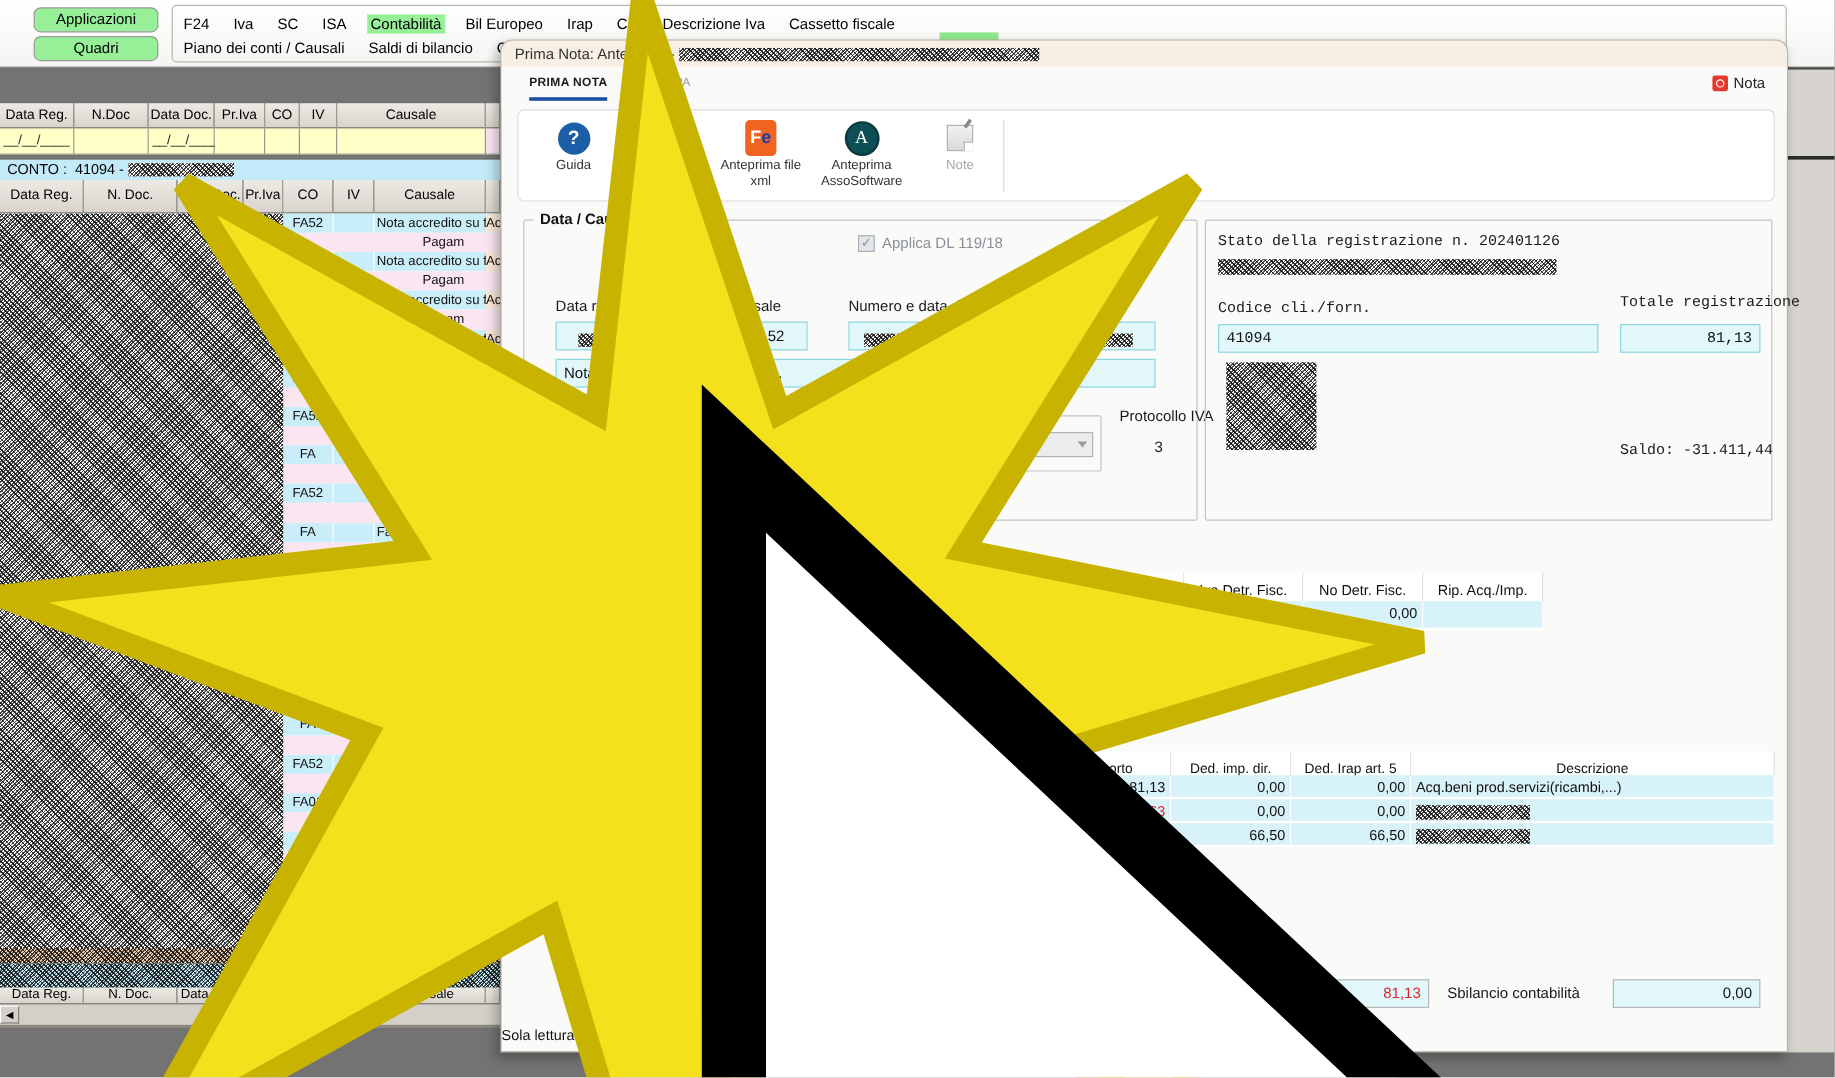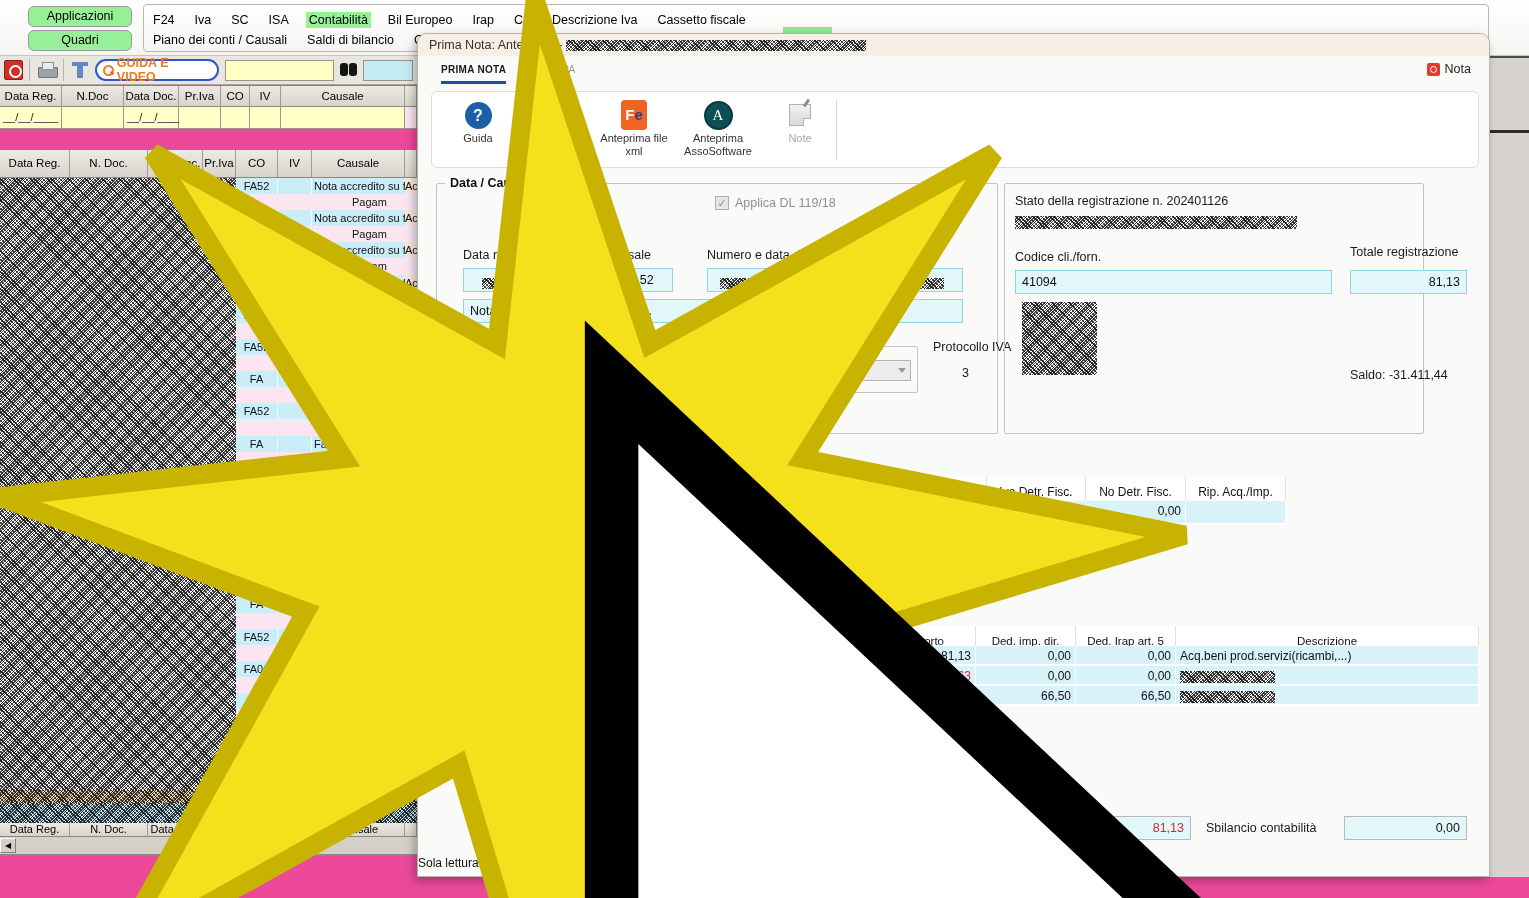--- a/index.html
+++ b/index.html
@@ -1,19 +1,19 @@
 <!DOCTYPE html>
 <html><head>
 <meta charset="utf-8">
 <style>
   * { margin:0; padding:0; box-sizing:border-box; }
   html,body { background:#fff; }
   #stage {
     position:relative; width:1529px; height:898px; overflow:hidden;
-    font-family:"Liberation Sans", sans-serif; font-size:12px; color:#111; background:#ec4899;
+    font-family:"Liberation Sans", sans-serif; font-size:12px; color:#111; background:#737373;
   }
   .abs { position:absolute; }
 
   
   .noise {
     background-color:#fdfdfd;
     background-image:
       repeating-linear-gradient(45deg, rgba(10,10,10,.85) 0 1px, transparent 1px 3px),
       repeating-linear-gradient(135deg, rgba(20,20,20,.75) 0 1px, transparent 1px 2px);
   }
@@ -170,34 +170,20 @@
       <span class="mitem">Descrizione Iva</span>
       <span class="mitem">Cassetto fiscale</span>
     </div>
   <div class="abs menu-row" style="top:31px;">
       <span class="mitem">Piano dei conti / Causali</span>
       <span class="mitem">Saldi di bilancio</span>
       <span class="mitem">Clienti</span>
     </div>
   <div class="abs green-frag"></div>
 
-  <div class="abs toolbar">
-    <span class="ico-power"></span>
-    <span class="tb-sep"></span>
-    <span class="ico-print"></span>
-    <span class="tb-sep"></span>
-    <span class="ico-cols"></span>
-    <span class="guida-btn">
-        <span class="ico-mag"></span>
-        <span>GUIDA E VIDEO</span>
-      </span>
-    <span class="tb-input"></span>
-    <span class="ico-binoc"></span>
-    <span class="tb-cyan"></span>
-  </div>
 
   <div class="abs filter-header">
       <div class="hdr-cell" style="left: 0px; width: 62px;">Data Reg.</div>
       <div class="hdr-cell" style="left: 62px; width: 62px;">N.Doc</div>
       <div class="hdr-cell" style="left: 124px; width: 55px;">Data Doc.</div>
       <div class="hdr-cell" style="left: 179px; width: 42px;">Pr.Iva</div>
       <div class="hdr-cell" style="left: 221px; width: 29px;">CO</div>
       <div class="hdr-cell" style="left: 250px; width: 31px;">IV</div>
       <div class="hdr-cell" style="left: 281px; width: 124px;">Causale</div>
       <div class="hdr-cell" style="left: 405px; width: 12px;"></div>
@@ -206,20 +192,23 @@
     <div class="filter-cell" style="left:0;width:62px;">__/__/____</div>
     <div class="filter-cell" style="left:62px;width:62px;"></div>
     <div class="filter-cell" style="left:124px;width:55px;">__/__/____</div>
     <div class="filter-cell" style="left:179px;width:42px;"></div>
     <div class="filter-cell" style="left:221px;width:29px;"></div>
     <div class="filter-cell" style="left:250px;width:31px;"></div>
     <div class="filter-cell" style="left:281px;width:124px;"></div>
     <div class="filter-cell noise" style="left:405px;width:12px;background-color:#fbe5f1;"></div>
   </div>
 
+  <div class="abs conto-bar">
+    <span>CONTO :</span>&nbsp;&nbsp;<span>41094</span>&nbsp;<span>-</span>&nbsp;<span class="inline-noise noise" style="width:88px;height:11px;"></span>
+  </div>
 
   <div class="abs grid-header">
       <div class="hdr-cell" style="left: 0px; width: 70px;">Data Reg.</div>
       <div class="hdr-cell" style="left: 70px; width: 78px;">N. Doc.</div>
       <div class="hdr-cell" style="left: 148px; width: 55px;">Data Doc.</div>
       <div class="hdr-cell" style="left: 203px; width: 33px;">Pr.Iva</div>
       <div class="hdr-cell" style="left: 236px; width: 42px;">CO</div>
       <div class="hdr-cell" style="left: 278px; width: 34px;">IV</div>
       <div class="hdr-cell" style="left: 312px; width: 93px;">Causale</div>
       <div class="hdr-cell" style="left: 405px; width: 12px;"></div>
@@ -519,21 +508,21 @@
       <div class="field" style="left:168px;top:172px;width:120px;">Gennaio</div>
       <div class="gbox" style="left:296px;top:162px;width:185px;height:47px;">
         <span class="legend">Registro IVA / Numero</span>
         <span class="flabel" style="left:10px;top:16px;">Acquisti</span>
         <div class="combo" style="left:117px;top:13px;width:60px;"><span>1</span><span class="arr"></span></div>
       </div>
       <span class="flabel" style="left:496px;top:156px;">Protocollo IVA</span>
       <span class="flabel" style="left:525px;top:182px;">3</span>
     </div>
 
-    <div class="gbox" style="left:586px;top:149px;width:420px;height:251px;">
+    <div class="gbox" style="left:586px;top:149px;width:473px;height:251px;font-family:Liberation Mono, monospace;">
       <span class="flabel" style="left:10px;top:10px;">Stato della registrazione n. 202401126</span>
       <span class="noise" style="position:absolute;left:10px;top:32px;width:282px;height:13px;"></span>
       <span class="flabel" style="left:10px;top:66px;">Codice cli./forn.</span>
       <div class="field left" style="left:10px;top:86px;width:317px;">41094</div>
       <span class="flabel" style="left:345px;top:61px;">Totale registrazione</span>
       <div class="field right" style="left:345px;top:86px;width:117px;">81,13</div>
       <span class="noise" style="position:absolute;left:17px;top:118px;width:75px;height:73px;"></span>
       <span class="flabel" style="left:345px;top:184px;">Saldo: -31.411,44</span>
     </div>
 

